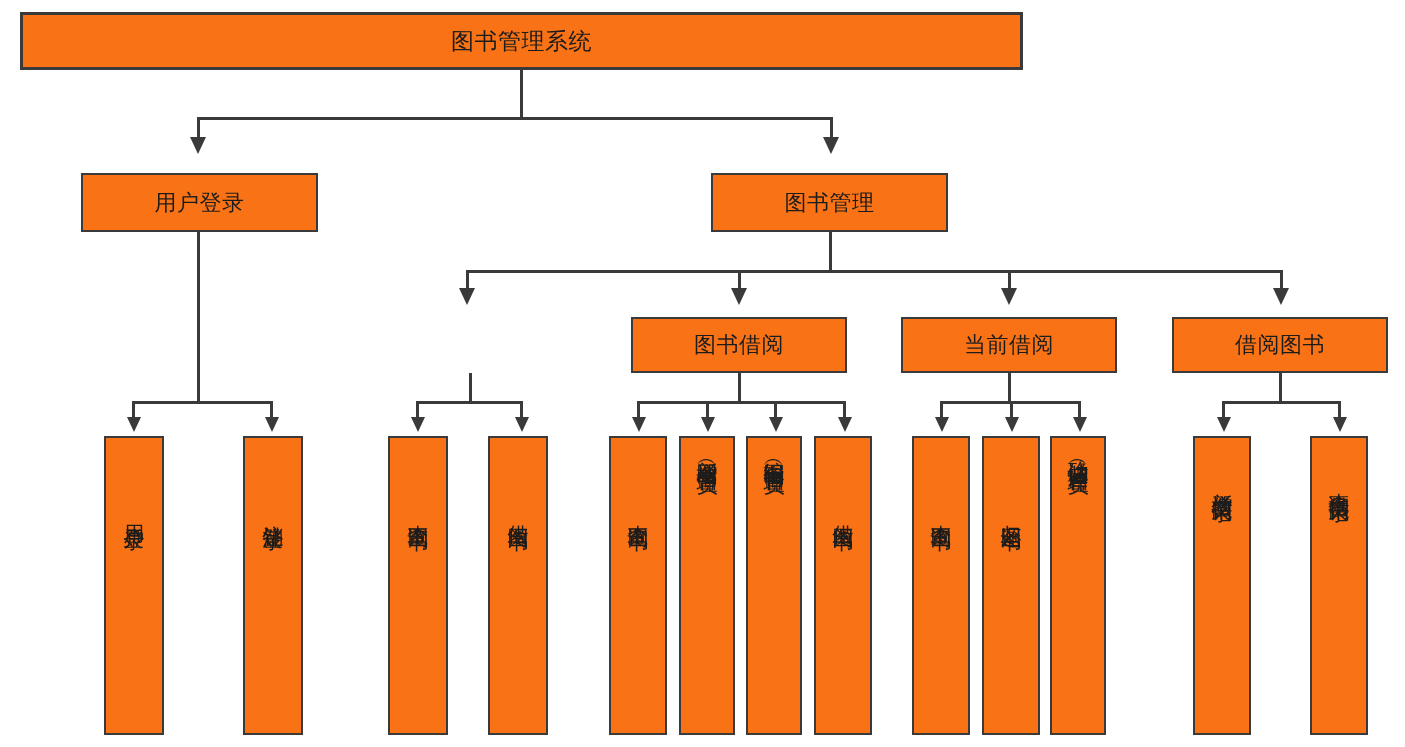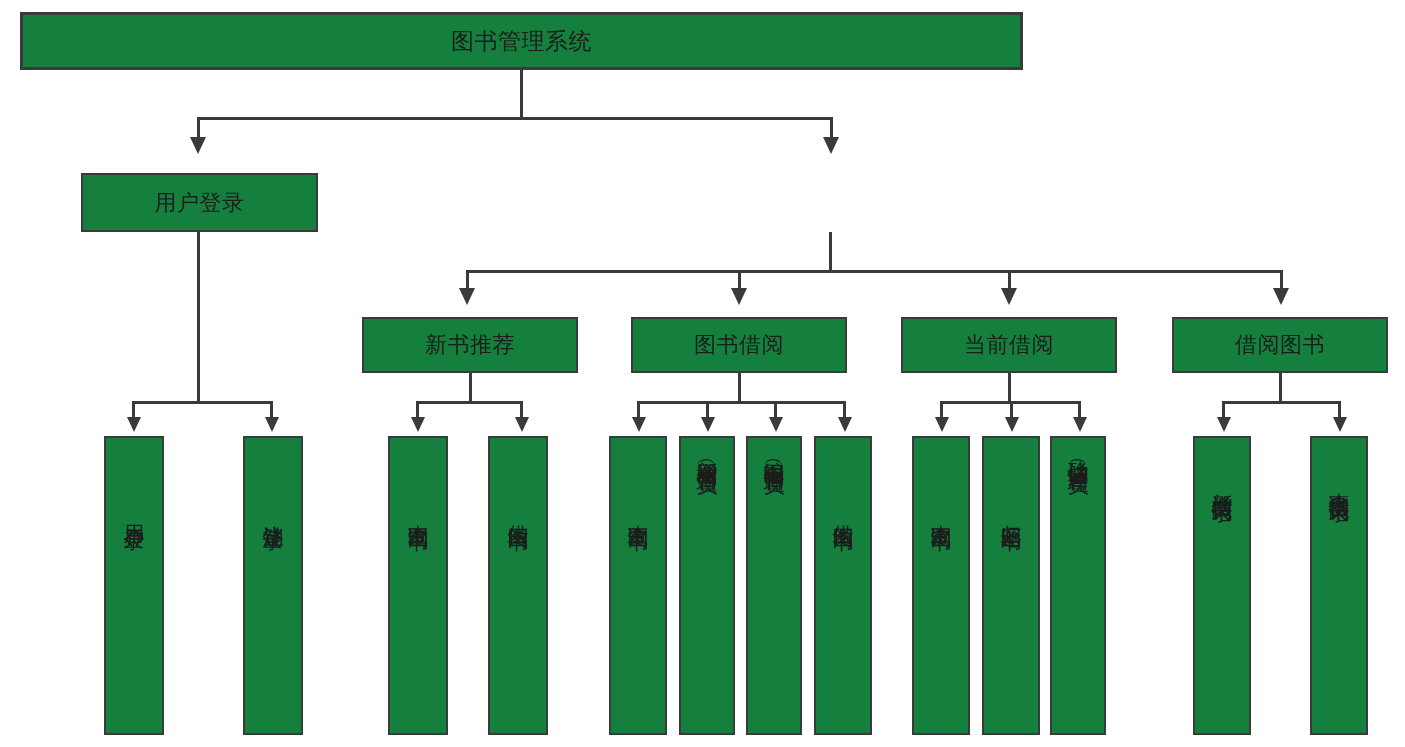--- a/index.html
+++ b/index.html
@@ -14,21 +14,21 @@
     position: relative;
     width: 1405px;
     height: 747px;
     background: #ffffff;
     overflow: hidden;
   }
   
   .node {
     position: absolute;
     box-sizing: border-box;
-    background: #15803d;
+    background: #f97316;
     border: 2.5px solid #3a3a3a;
     display: flex;
     align-items: center;
     justify-content: center;
   }
   .node-label {
     font-size: 22px;
     color: #1c1c1c;
     line-height: 1.15;
     letter-spacing: 0.5px;
@@ -104,42 +104,42 @@
 
   <div class="vline" style="left:197px; top:117px; height:22px;"></div>
   <div class="arrow" style="left:190px; top:137px;"></div>
   <div class="vline" style="left:830px; top:117px; height:22px;"></div>
   <div class="arrow" style="left:823px; top:137px;"></div>
 
   <div class="node" style="left:81px; top:173px; width:237px; height:59px;">
     <span class="node-label">用户登录</span>
   </div>
 
+  <div class="node" style="left:711px; top:173px; width:237px; height:59px;">
+    <span class="node-label">图书管理</span>
+  </div>
 
   <div class="vline" style="left:197px; top:232px; height:171px;"></div>
   <div class="hline" style="left:132px; top:401px; width:140px;"></div>
   <div class="vline" style="left:132px; top:401px; height:18px;"></div>
   <div class="arrow small" style="left:127px; top:417px;"></div>
   <div class="vline" style="left:270px; top:401px; height:18px;"></div>
   <div class="arrow small" style="left:265px; top:417px;"></div>
 
   <div class="vline" style="left:829px; top:232px; height:40px;"></div>
   <div class="hline" style="left:466px; top:270px; width:816px;"></div>
   <div class="vline" style="left:466px; top:270px; height:20px;"></div>
   <div class="arrow" style="left:459px; top:288px;"></div>
   <div class="vline" style="left:738px; top:270px; height:20px;"></div>
   <div class="arrow" style="left:731px; top:288px;"></div>
   <div class="vline" style="left:1008px; top:270px; height:20px;"></div>
   <div class="arrow" style="left:1001px; top:288px;"></div>
   <div class="vline" style="left:1280px; top:270px; height:20px;"></div>
   <div class="arrow" style="left:1273px; top:288px;"></div>
 
-  <div class="node" style="left:362px; top:317px; width:216px; height:56px;">
-    <span class="node-label">新书推荐</span>
-  </div>
   <div class="node" style="left:631px; top:317px; width:216px; height:56px;">
     <span class="node-label">图书借阅</span>
   </div>
   <div class="node" style="left:901px; top:317px; width:216px; height:56px;">
     <span class="node-label">当前借阅</span>
   </div>
   <div class="node" style="left:1172px; top:317px; width:216px; height:56px;">
     <span class="node-label">借阅图书</span>
   </div>
 

